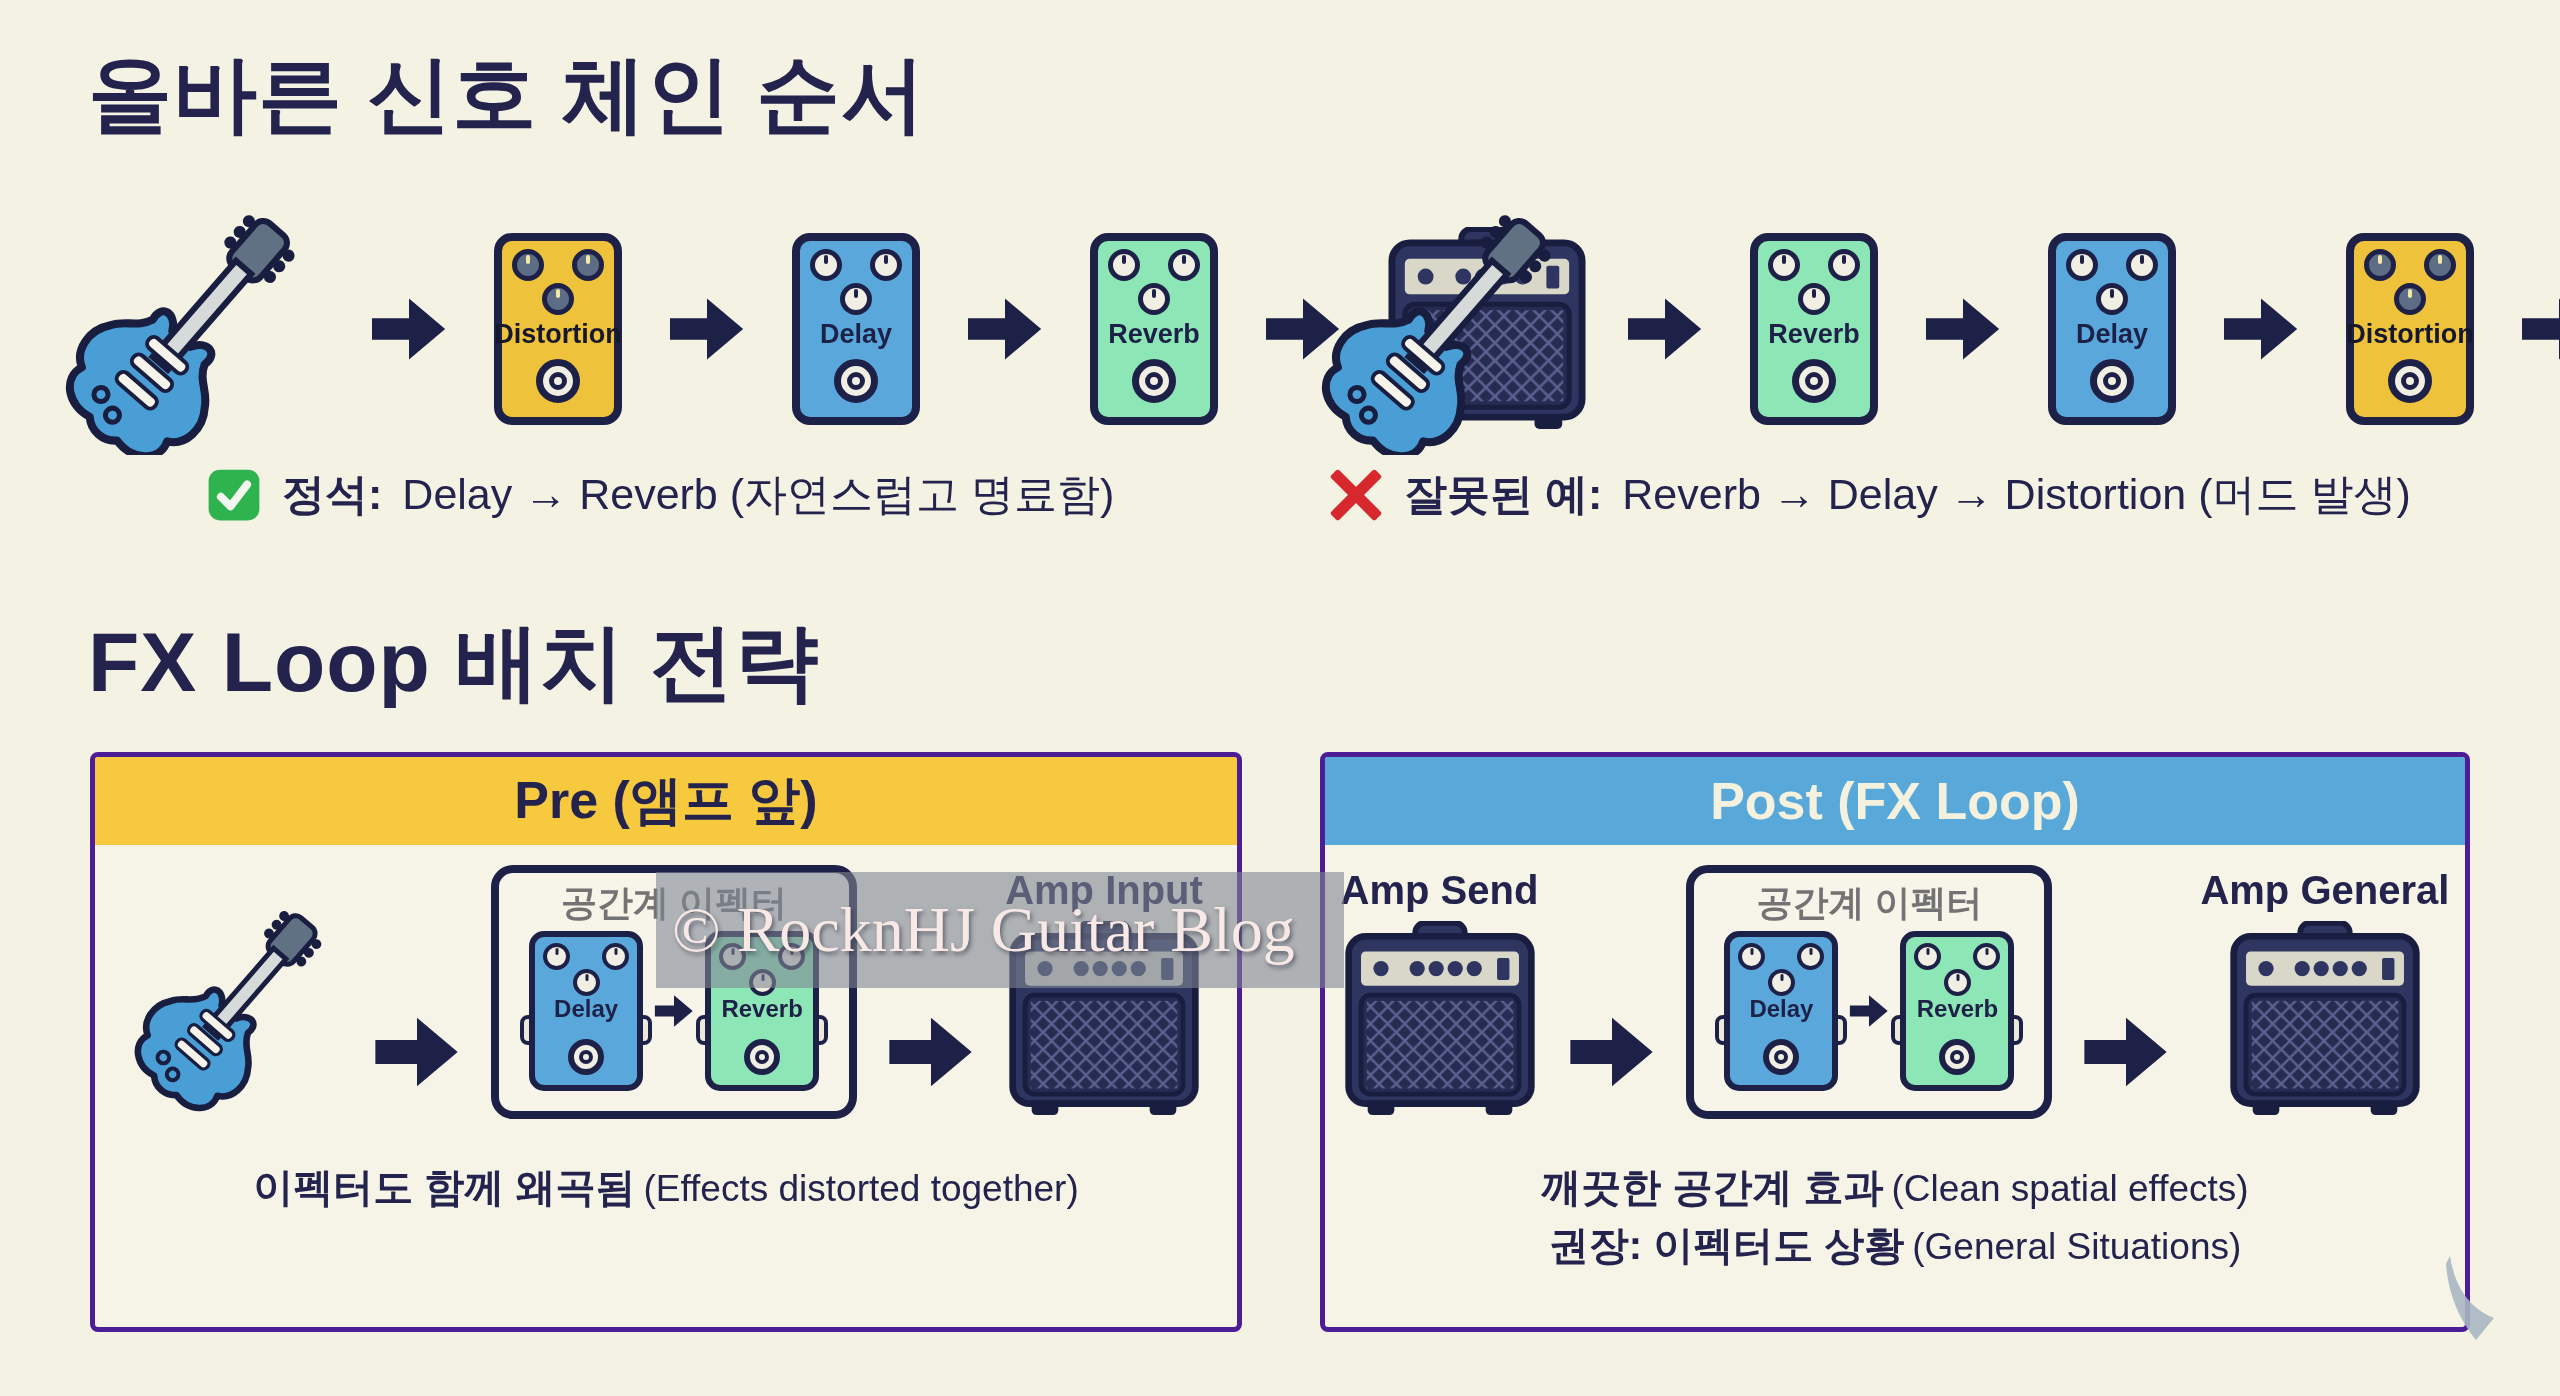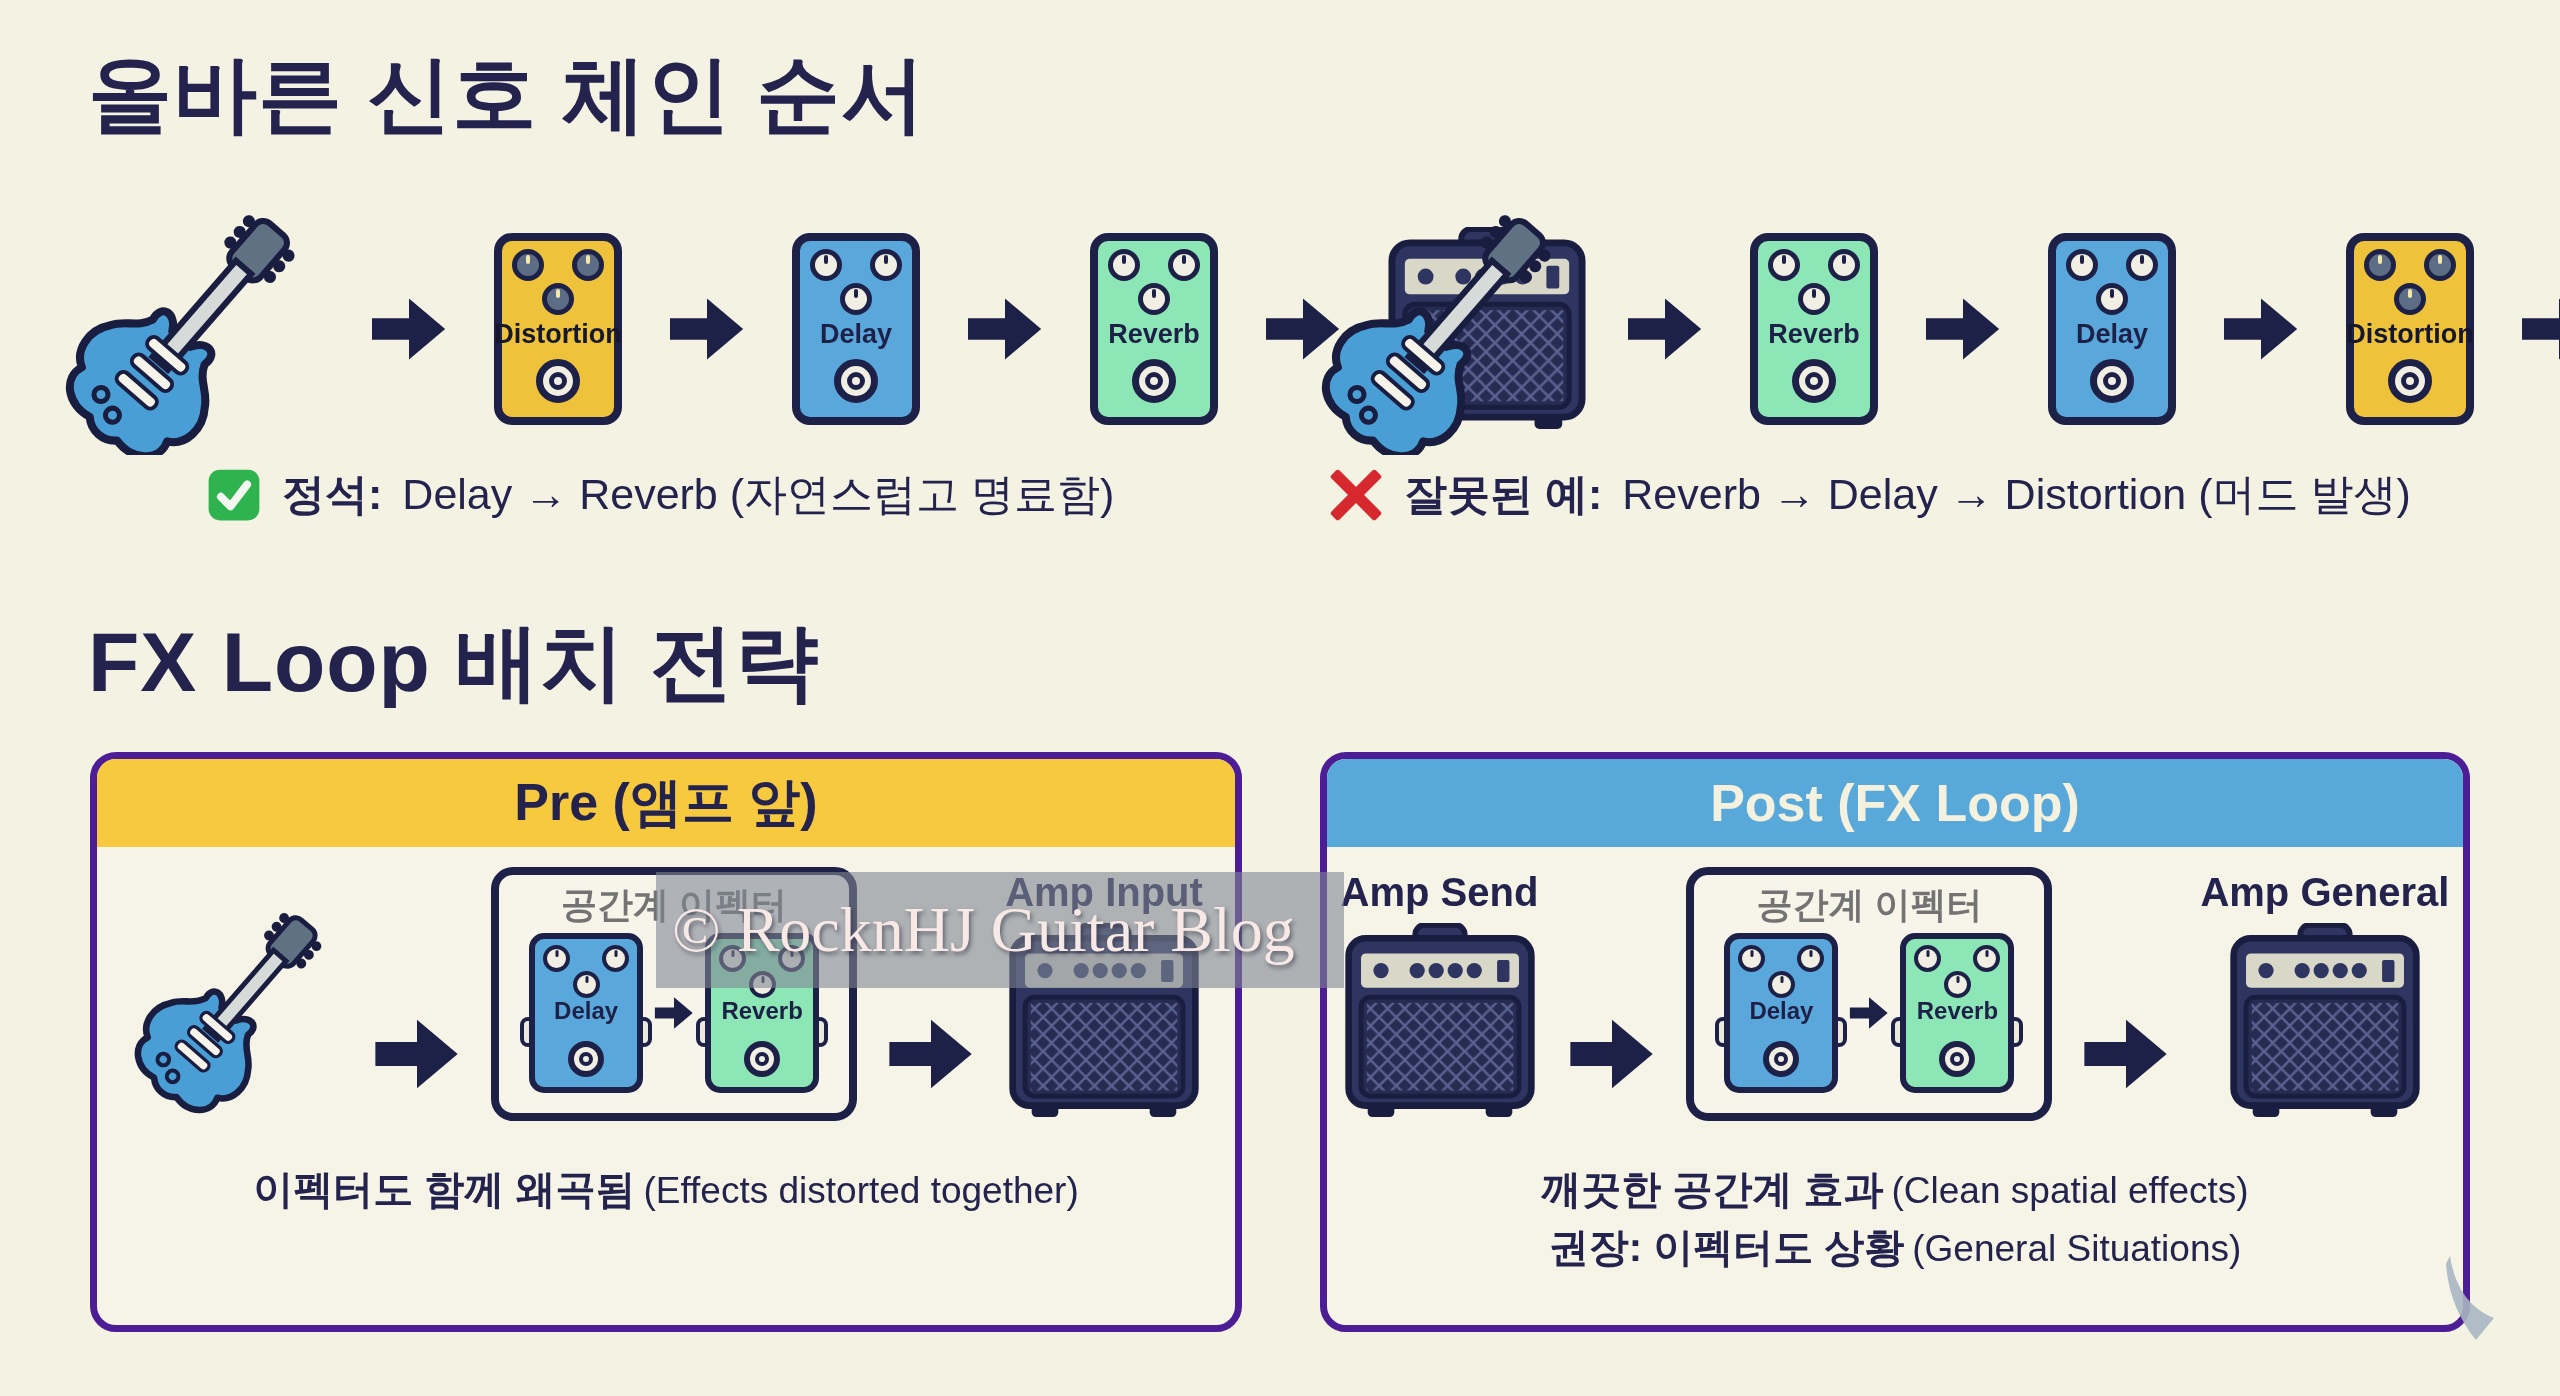--- a/index.html
+++ b/index.html
@@ -64,22 +64,22 @@
   
   .verdict{position:absolute;top:466px;display:flex;align-items:center;gap:20px;
            font-size:43px;white-space:nowrap;color:#23234d;}
   #verdict-correct{left:206px;}
   #verdict-wrong{left:1328px;}
   .vicon{width:56px;height:56px;flex:0 0 auto;}
   .vlabel{font-weight:800;}
   .vtext{font-weight:500;}
 
   
-  .card{position:absolute;top:752px;width:1152px;height:580px;border:7px solid #4c1d95;
-        border-radius:26px;background:#f6f4e7;box-sizing:border-box;overflow:hidden;}
+  .card{position:absolute;top:752px;width:1152px;height:580px;border:5px solid #4c1d95;
+        border-radius:8px;background:#f6f4e7;box-sizing:border-box;overflow:hidden;}
   #card-pre{left:90px;}
   #card-post{left:1320px;width:1150px;}
   .card-header{height:88px;display:flex;align-items:center;justify-content:center;
         font-size:52px;font-weight:800;white-space:nowrap;}
   .pre .card-header{background:#f6c93e;color:#23234d;}
   .post .card-header{background:#58a8d9;color:#f4f1df;}
   .card-body{display:flex;align-items:flex-start;justify-content:center;gap:22px;
         padding-top:20px;height:306px;box-sizing:border-box;position:relative;}
   .col{display:flex;flex-direction:column;align-items:center;flex:0 0 auto;}
   .col-label{height:56px;line-height:50px;font-size:40px;font-weight:800;white-space:nowrap;color:#23234d;}

